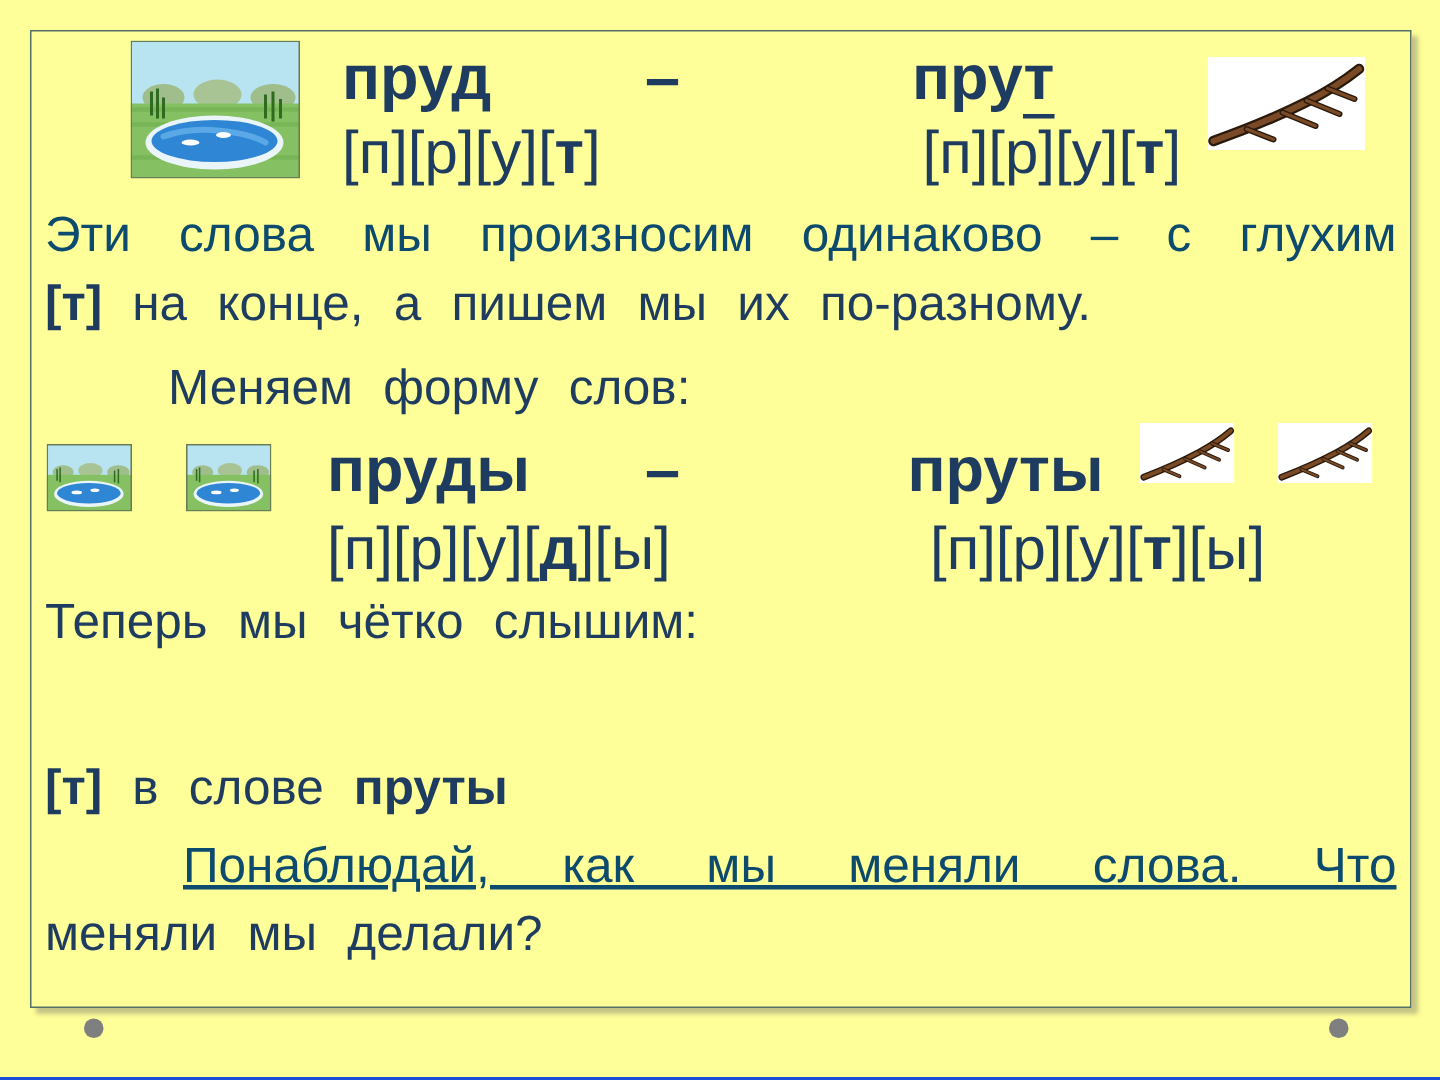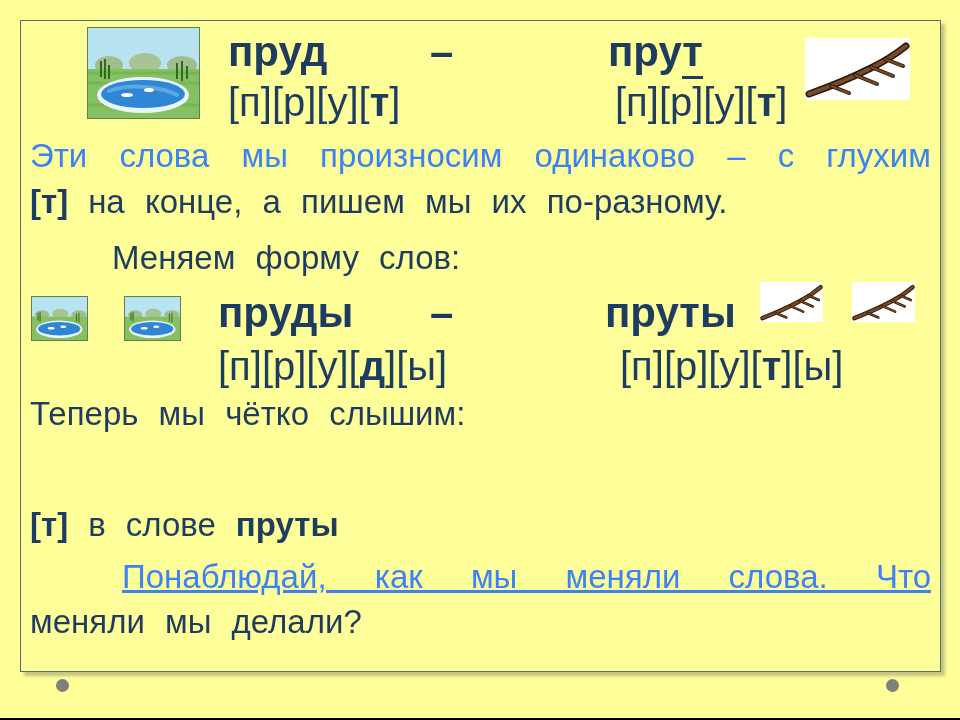--- a/index.html
+++ b/index.html
@@ -2,41 +2,41 @@
 <html><head>
 <meta charset="utf-8">
 <style>
   * { margin:0; padding:0; box-sizing:border-box; }
   html,body { width:960px; height:720px; overflow:hidden; }
   body { font-family:"Liberation Sans", sans-serif; }
 
   .slide {
     position:relative; width:960px; height:720px;
     background:#FFFF99;
-    border-bottom:2px solid #000000;
+    border-bottom:2px solid #1d4ed8;
   }
 
   .content-panel {
     position:absolute; left:20px; top:20px; width:921px; height:652px;
     border:1px solid #527066;
     box-shadow:4px 4px 3px rgba(125,125,110,0.45);
     background:transparent;
   }
 
   .abs { position:absolute; }
 
   .txt   { color:#1E3C5F; font-size:33px; line-height:1.2; white-space:nowrap; word-spacing:11px; }
   .head  { color:#1E3C5F; font-size:42px; font-weight:bold; white-space:nowrap; }
   .trans { color:#1E3C5F; font-size:40px; white-space:nowrap; }
   .trans b { font-weight:bold; }
   .bold  { font-weight:bold; }
 
   .jline {
     position:absolute; left:30px; width:901px;
-    color:#3b82f6; font-size:33px; white-space:nowrap;
+    color:#0c4a6e; font-size:33px; white-space:nowrap;
     text-align:justify; text-align-last:justify; word-spacing:6px;
   }
   .jline::after { content:""; display:inline-block; width:0; }
 
   .gap { margin-right:20px; }
 
   .underlined-letter { border-bottom:3px solid #1E3C5F; padding-bottom:1px; }
 
   .img-frame { position:absolute; overflow:hidden; line-height:0; }
   .img-frame svg { display:block; }

